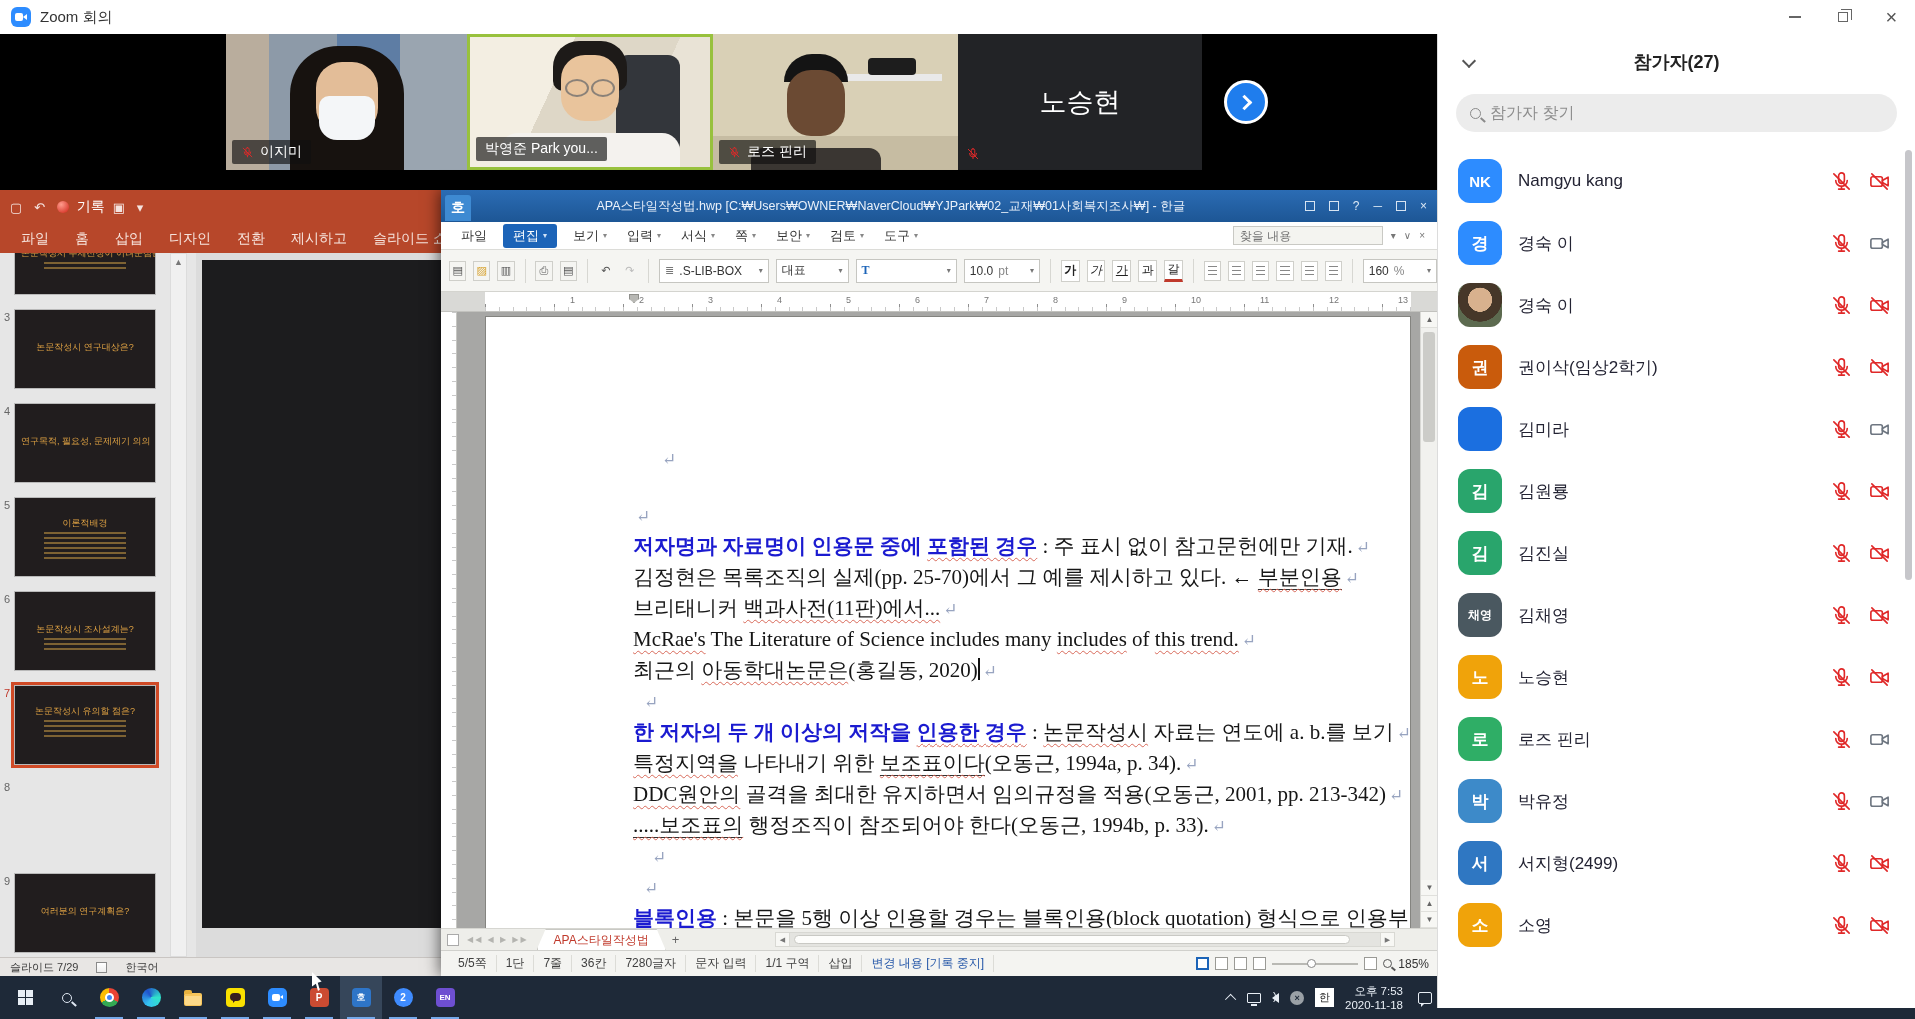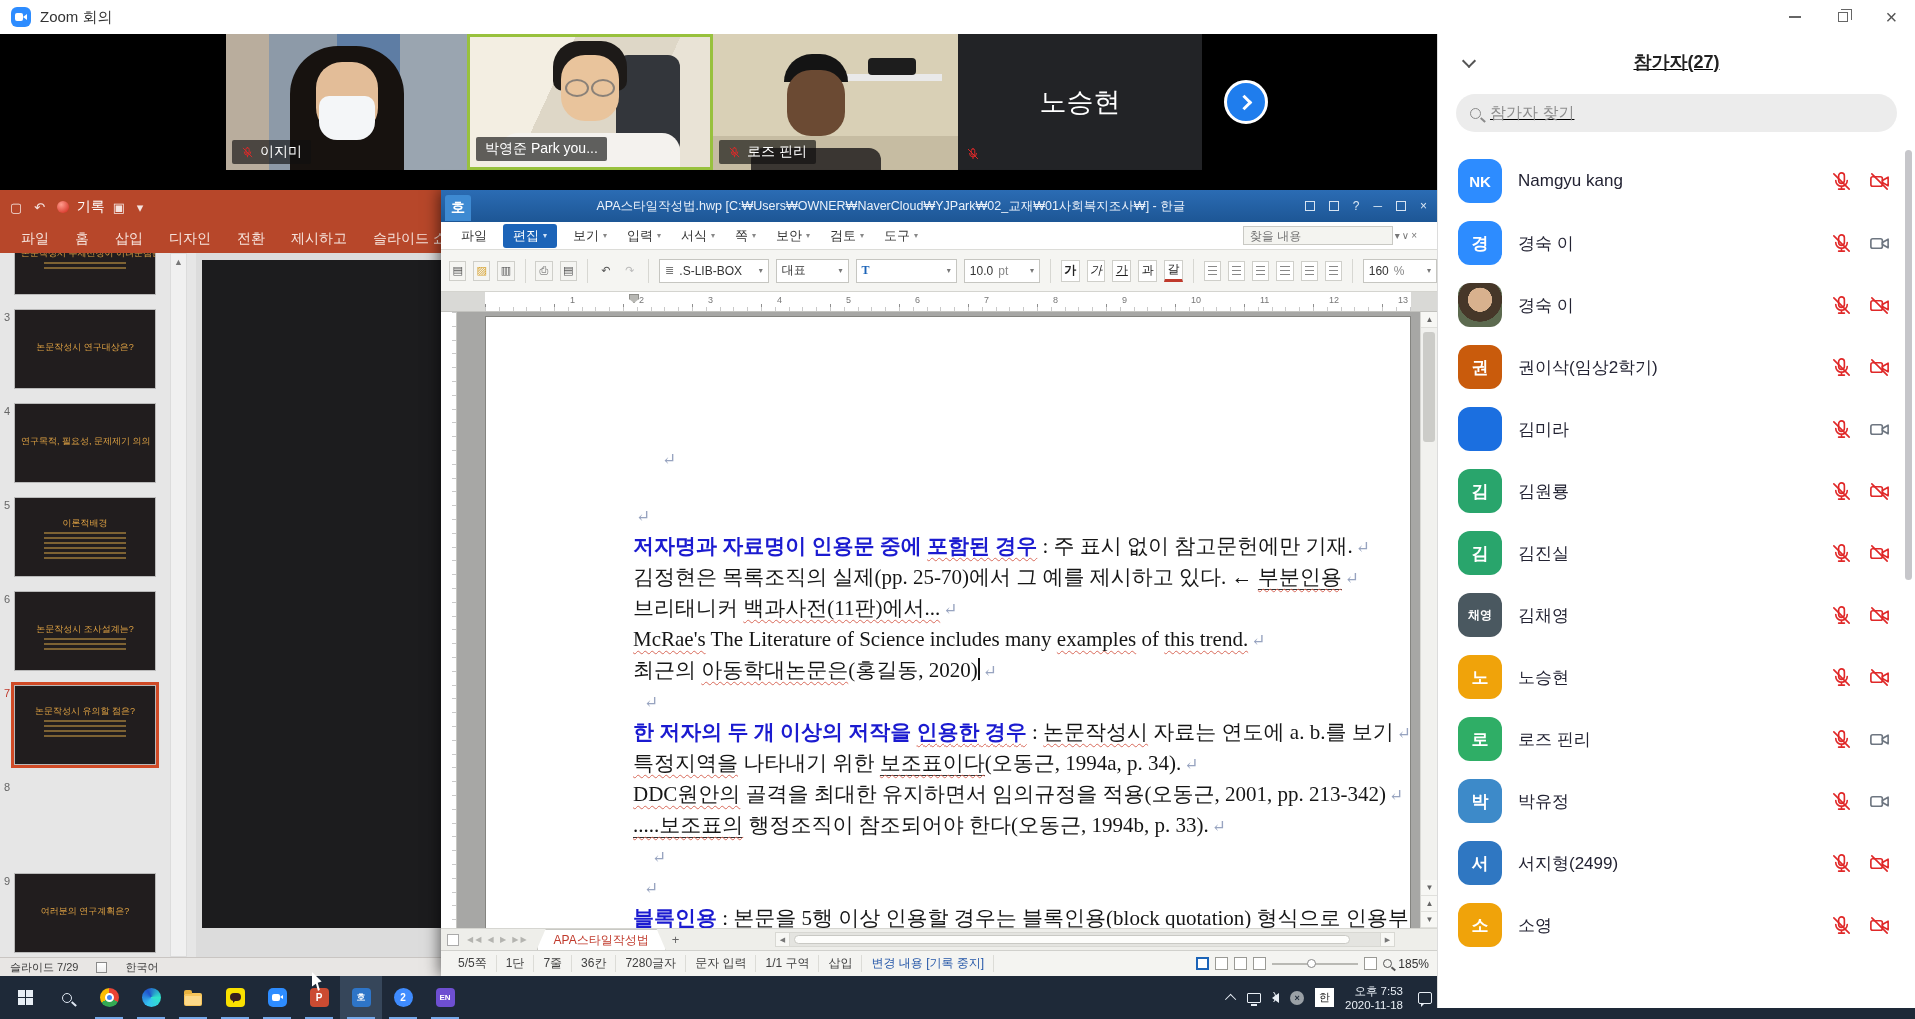--- a/index.html
+++ b/index.html
@@ -93,21 +93,21 @@
   .hwp-title { height:32px; background:linear-gradient(#2b6cb4,#1d5695); display:flex; align-items:center; color:#fff; }
   .hlogo { width:26px; height:26px; margin:3px 6px 0 4px; background:#3e8ad2; border-radius:3px 3px 0 0; color:#fff; font-size:14px; font-weight:bold; display:flex; align-items:center; justify-content:center; }
   .htxt { flex:1; text-align:center; font-size:12.5px; color:#eaf1fa; white-space:nowrap; overflow:hidden; }
   .hbtns { display:flex; align-items:center; gap:14px; padding-right:10px; color:#dce8f5; font-size:12px; }
   .hbox { width:10px; height:10px; border:1.3px solid #d7e4f2; display:inline-block; }
   .hwp-menu { height:28px; background:#fff; border-bottom:1px solid #dcdcd8; display:flex; align-items:center; padding-left:10px; font-size:13px; color:#333; }
   .hwp-menu .mi { padding:3px 10px; display:flex; gap:4px; align-items:center; }
   .hwp-menu .mi b { font-size:8px; color:#888; font-weight:normal; }
   .hwp-menu .mi.act { background:#1c64b8; color:#fff; border-radius:3px; margin:0 6px; }
   .hwp-menu .mi.act b { color:#cfe2f7; }
-  .findwrap { margin-left:auto; margin-right:20px; display:flex; align-items:center; gap:2px; }
+  .findwrap { margin-left:auto; margin-right:12px; display:flex; align-items:center; gap:8px; }
   .findwrap input { width:150px; height:19px; border:1px solid #c9c9c4; background:#f4f4f0; font-size:12px; padding:0 6px; color:#555; }
   .findwrap i { font-style:normal; font-size:10px; color:#777; }
   .hwp-tools { height:42px; background:#f5f5f2; border-bottom:1px solid #d4d4cf; display:flex; align-items:center; padding-left:8px; gap:7px; }
   .tbtn { width:20px; height:20px; border:1px solid #cfcfca; background:linear-gradient(#fff,#ececе7); display:flex; align-items:center; justify-content:center; font-size:11px; color:#555; }
   .tbtn.noborder { border:none; background:none; }
   .tsep { width:1px; height:24px; background:#d7d7d2; margin:0 3px; }
   .combo { height:24px; border:1px solid #c6c6c1; background:#fff; display:flex; align-items:center; font-size:12px; color:#333; padding:0 5px; gap:5px; white-space:nowrap; }
   .combo b { font-size:8px; color:#777; font-weight:normal; margin-left:auto; }
   .cico { color:#777; font-size:11px; } .tico { color:#1c64b8; font-weight:bold; font-family:"Liberation Serif",serif; }
   .chbtn { width:22px; height:22px; border:1px solid #cfcfca; background:#fff; display:flex; align-items:center; justify-content:center; font-size:12px; color:#222; }
@@ -156,21 +156,21 @@
   .hsr { margin-left:auto; display:flex; align-items:center; gap:6px; }
   .vico { width:13px; height:13px; border:1px solid #9a9a95; background:#fff; }
   .vico.on { border-color:#1c64b8; box-shadow:inset 0 0 0 1px #1c64b8; }
   .slider { width:86px; height:2px; background:#b9b9b4; position:relative; }
   .slider i { position:absolute; left:40%; top:-4px; width:9px; height:9px; border-radius:50%; background:#fff; border:1px solid #888; }
   .mag { width:9px; height:9px; border:1.6px solid #555; border-radius:50%; position:relative; }
   .mag::after { content:""; position:absolute; left:7px; top:8px; width:5px; height:1.6px; background:#555; transform:rotate(40deg); }
   .zoomtxt { font-size:12px; color:#333; }
 
   
-  .rpanel { position:absolute; left:1437px; top:34px; width:478px; height:974px; background:#fff; border-left:1px solid #dcdcdc; z-index:10;text-decoration:underline; }
+  .rpanel { position:absolute; left:1437px; top:34px; width:478px; height:974px; background:#fff; border-left:1px solid #dcdcdc; z-index:10; }
   .phead { position:relative; height:56px; display:flex; align-items:center; justify-content:center; }
   .pchev { position:absolute; left:26px; top:22px; width:10px; height:10px; border-left:2px solid #555; border-bottom:2px solid #555; transform:rotate(-45deg); }
   .ptitle { font-size:18px; font-weight:bold; color:#222; }
   .psearch { margin:4px 18px 0; height:38px; background:#ececec; border-radius:19px; display:flex; align-items:center; padding:0 14px; gap:9px; }
   .smag { width:11px; height:11px; border:1.8px solid #8a8a8a; border-radius:50%; position:relative; flex:none; }
   .smag::after { content:""; position:absolute; left:9px; top:10px; width:6px; height:1.8px; background:#8a8a8a; transform:rotate(42deg); }
   .psearch input { flex:1; border:none; background:transparent; outline:none; font-size:16px; color:#444; }
   .psearch input::placeholder { color:#8d8d8d; }
   .plist { position:absolute; left:0; top:116px; right:10px; }
   .prow { display:flex; align-items:center; height:62px; padding:0 14px 0 20px; }
@@ -507,21 +507,21 @@
       </div>
     <div class="docarea">
       <div class="vruler"></div>
       <div class="page">
         <div class="doctext" id="doclines">
             <div class="dline first" style="padding-left:26px"><span class="pil">↵</span></div>
             <div class="dline " style="padding-left:0px"><span class="pil">↵</span></div>
             <div class="dline " style="padding-left:0px"><span class="b">저자명과 자료명이 인용문 중에 </span><span class="bw">포함된 경우</span><span class=""> : 주 표시 없이 참고문헌에만 기재.</span><span class="pil">↵</span></div>
             <div class="dline " style="padding-left:0px"><span class="">김정현은 목록조직의 실제(pp. 25-70)에서 그 예를 제시하고 있다. ← </span><span class="uw">부분인용</span><span class="pil">↵</span></div>
             <div class="dline " style="padding-left:0px"><span class="">브리태니커 </span><span class="w">백과사전(11판)에서...</span><span class="pil">↵</span></div>
-            <div class="dline " style="padding-left:0px"><span class="w">McRae's</span><span class=""> The Literature of Science includes many </span><span class="w">examples</span><span class=""> of </span><span class="w">this trend.</span><span class="pil">↵</span></div>
+            <div class="dline " style="padding-left:0px"><span class="w">McRae's</span><span class=""> The Literature of Science includes many </span><span class="w">includes</span><span class=""> of </span><span class="w">this trend.</span><span class="pil">↵</span></div>
             <div class="dline " style="padding-left:0px"><span class="">최근의 </span><span class="w">아동학대논문은</span><span class="">(홍길동, 2020)</span><span class="tcursor"></span><span class="pil">↵</span></div>
             <div class="dline " style="padding-left:8px"><span class="pil">↵</span></div>
             <div class="dline " style="padding-left:0px"><span class="b">한 저자의 두 개 이상의 저작을 </span><span class="bw">인용한 경우</span><span class=""> : </span><span class="w">논문작성시</span><span class=""> 자료는 연도에 a. b.를 보기</span><span class="pil">↵</span></div>
             <div class="dline " style="padding-left:0px"><span class="w">특정지역을</span><span class=""> 나타내기 위한 </span><span class="uw">보조표이다</span><span class="">(오동근, 1994a, p. 34).</span><span class="pil">↵</span></div>
             <div class="dline " style="padding-left:0px"><span class="w">DDC원안의</span><span class=""> 골격을 최대한 유지하면서 임의규정을 적용(오동근, 2001, pp. 213-342)</span><span class="pil">↵</span></div>
             <div class="dline " style="padding-left:0px"><span class="uw">.....보조표의</span><span class=""> 행정조직이 참조되어야 한다(오동근, 1994b, p. 33).</span><span class="pil">↵</span></div>
             <div class="dline " style="padding-left:16px"><span class="pil">↵</span></div>
             <div class="dline " style="padding-left:8px"><span class="pil">↵</span></div>
             <div class="dline " style="padding-left:0px"><span class="bu">블록인용</span><span class=""> : 본문을 5행 이상 인용할 경우는 </span><span class="u">블록인용</span><span class="">(</span><span class="uw">block</span><span class=""> quotation) 형식으로 인용부</span></div>
           </div>

